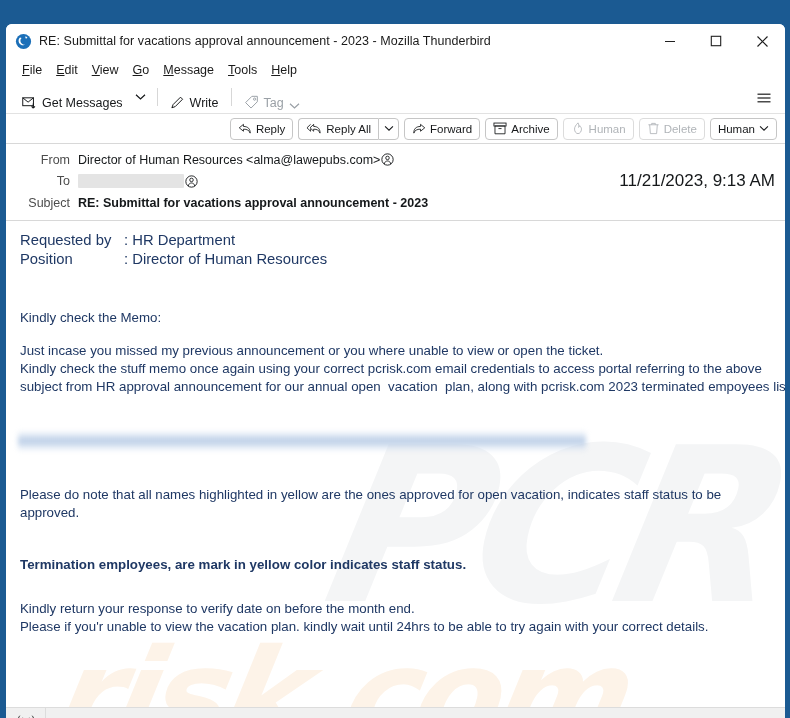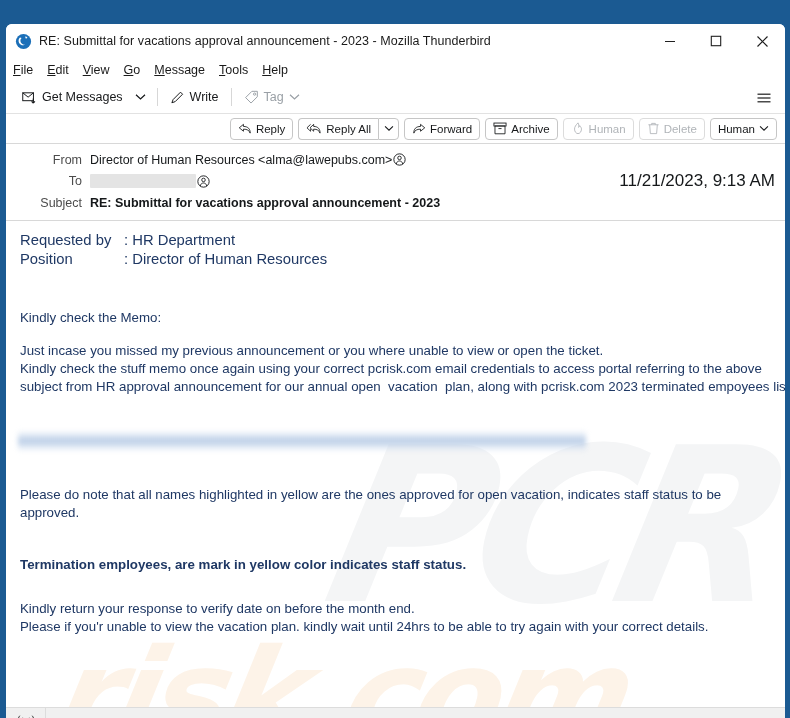--- a/index.html
+++ b/index.html
@@ -70,20 +70,21 @@
     cursor: default;
   }
   .wc-btn svg { display: block; }
 
   
   #menubar {
     height: 23px;
     flex: 0 0 23px;
     display: flex;
     align-items: center;
+    padding-left: 9px;
     background: #ffffff;
   }
   .menu-item {
     font-size: 12.5px;
     color: #1a1a1a;
     padding: 2px 7px;
     cursor: default;
     white-space: nowrap;
   }
   .menu-item u { text-decoration: underline; text-underline-offset: 1px; }
@@ -93,21 +94,21 @@
     height: 32px;
     flex: 0 0 32px;
     display: flex;
     align-items: center;
     padding: 0 8px 0 9px;
     background: #ffffff;
     position: relative;
   }
   .tb-btn {
     display: flex;
-    align-items: center;
+    align-items: flex-end;
     gap: 5px;
     height: 25px;
     padding: 0 7px;
     border-radius: 4px;
     font-size: 12.5px;
     color: #16181a;
     cursor: default;
     white-space: nowrap;
   }
   .tb-btn.disabled { color: #9aa0a6; }
@@ -175,21 +176,21 @@
     border-radius: 0 4px 4px 0;
     background: #ffffff;
     cursor: default;
   }
 
   
   #header-pane {
     flex: 0 0 auto;
     background: #ffffff;
     border-top: 1px solid #d8d8d8;
-    padding: 5px 0 7px 12px;
+    padding: 5px 0 7px 0;
     position: relative;
   }
   .hdr-row {
     display: flex;
     align-items: center;
     min-height: 21px;
     padding: 1px 10px 1px 0;
   }
   .hdr-label {
     width: 72px;

